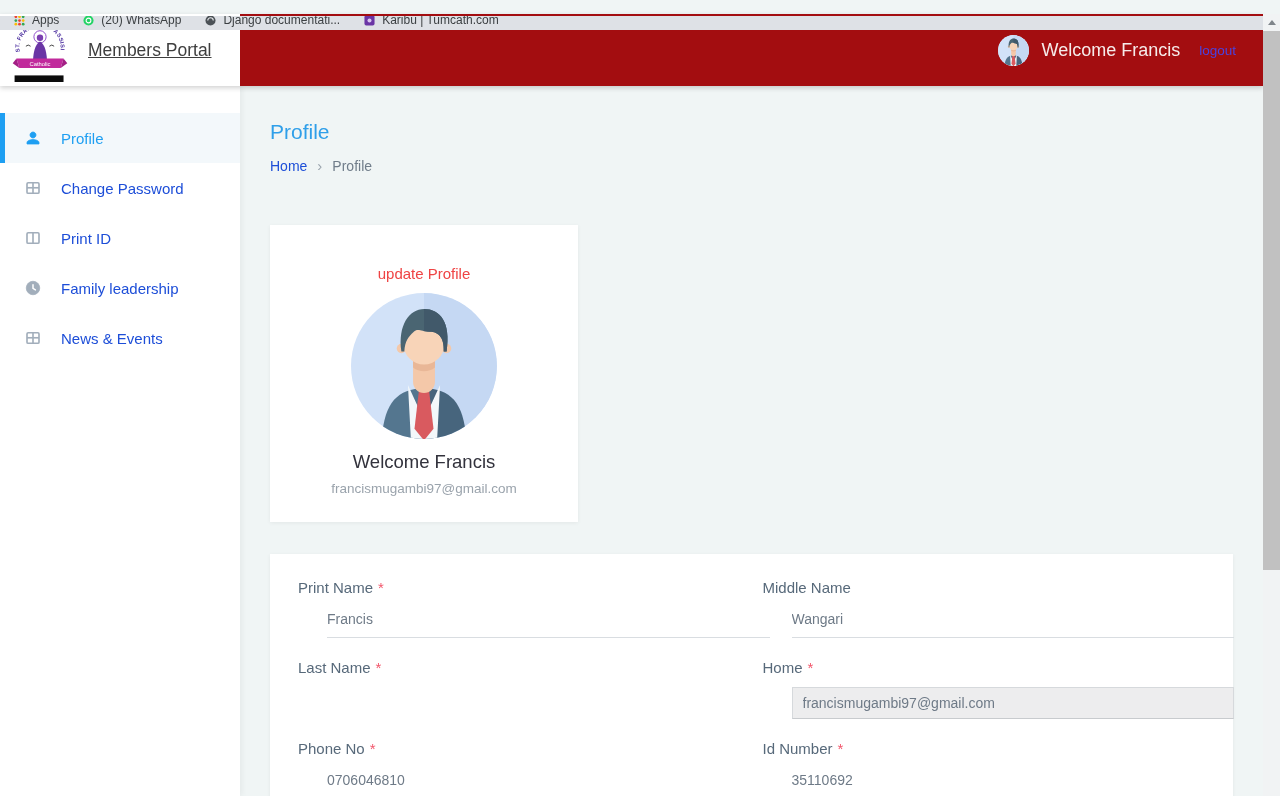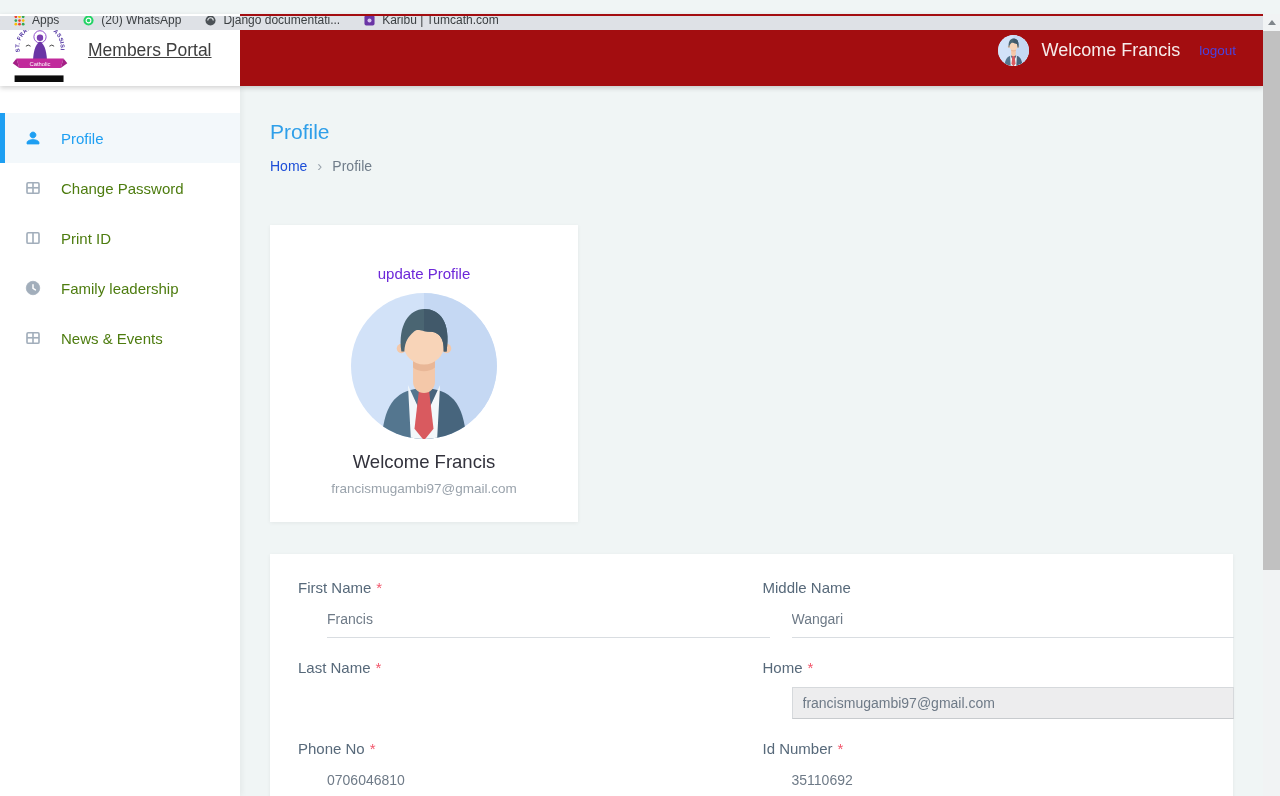--- a/index.html
+++ b/index.html
@@ -17,36 +17,36 @@
   .brand { width:240px; background:#ffffff; display:flex; align-items:center; padding-left:11px; cursor:pointer; }
   .logo-box { width:58px; height:64px; }
   .brand-title { margin-left:19px; font-size:17.5px; color:#3e3e3e;text-decoration:underline; }
   .header-right { margin-left:auto; display:flex; align-items:center; padding-right:27px; }
   .avatar-small { width:31px; height:31px; border-radius:50%; overflow:hidden; background:#d2e2f8; flex:0 0 auto; }
   .welcome-text { margin-left:13px; font-size:18px; color:#f6ebea; }
   .logout-link { margin-left:19px; font-size:13.5px; color:#4a43e0; cursor:pointer; text-decoration:none; }
 
   
   .sidebar { position:absolute; top:86px; left:0; bottom:0; width:240px; background:#ffffff; box-shadow:2px 0 6px rgba(0,0,0,.05); padding-top:27px; z-index:5; }
-  .nav-item { height:50px; display:flex; align-items:center; padding-left:19px; gap:19px; font-size:15px; color:#4d7c0f; cursor:pointer; border-left:5px solid transparent; }
+  .nav-item { height:50px; display:flex; align-items:center; padding-left:19px; gap:19px; font-size:15px; color:#1d4ed8; cursor:pointer; border-left:5px solid transparent; }
   .nav-item svg { width:18px; height:18px; fill:#a2aebb; stroke:#a2aebb; flex:0 0 auto; }
   .nav-item.active { border-left-color:#1e9ff2; background:#f3f8fb; color:#1e9ff2; }
   .nav-item.active svg { fill:#1e9ff2; stroke:#1e9ff2; }
 
   
   .content { position:absolute; left:240px; top:86px; right:17px; bottom:0; background:#f0f5f5; padding:30px 0 0 30px; overflow:hidden; }
   .page-title { margin-top:4px; font-size:21px; font-weight:500; color:#2f9fe9; }
   .breadcrumb { margin-top:13px; display:flex; align-items:center; gap:10px; font-size:14px; }
   .bc-home { color:#1d4ed8; cursor:pointer; text-decoration:none; }
   .bc-sep { color:#9aa4ad; font-size:15px; }
   .bc-current { color:#707d8a; }
 
   
   .profile-card { margin-top:51px; width:308px; background:#ffffff; text-align:center; padding:40px 10px 26px; box-shadow:0 1px 4px rgba(0,0,0,.06); }
-  .update-link { font-size:15px; color:#6d28d9; cursor:pointer; text-decoration:none; display:inline-block; }
+  .update-link { font-size:15px; color:#ef4444; cursor:pointer; text-decoration:none; display:inline-block; }
   .avatar-large { width:146px; height:146px; margin:10px auto 0; display:block; }
   .card-name { margin-top:12px; font-size:18.5px; color:#32323c; }
   .card-email { margin-top:8px; font-size:13.5px; color:#9aa3ac; }
 
   
   .form-card { margin-top:32px; width:963px; background:#ffffff; padding:25px 28px 42px; display:grid; grid-template-columns:1fr 1fr; column-gap:22px; box-shadow:0 1px 4px rgba(0,0,0,.06); }
   .field { margin-bottom:21px; }
   .field-label { font-size:15px; color:#57697a; }
   .req { color:#f2566b; margin-left:5px; }
   .field input { display:block; margin-top:9px; width:100%; border:0; border-bottom:1px solid #d9dde1; background:transparent; font-size:14px; color:#6e7a87; padding:6px 0 10px; outline:none; font-family:Liberation Sans, sans-serif;margin-left:29px; }
@@ -208,21 +208,21 @@
     <a class="update-link">update Profile</a>
     <svg class="avatar-large">
         <use href="#avatar-man"></use>
       </svg>
     <div class="card-name">Welcome Francis</div>
     <div class="card-email">francismugambi97@gmail.com</div>
   </div>
 
   <div class="form-card">
     <div class="field">
-      <div class="field-label"><span>First Name</span><span class="req">*</span></div>
+      <div class="field-label"><span>Print Name</span><span class="req">*</span></div>
       <input type="text" value="Francis" style="">
     </div>
     <div class="field">
       <div class="field-label"><span>Middle Name</span><span class="req"></span></div>
       <input type="text" value="Wangari" style="">
     </div>
     <div class="field">
       <div class="field-label"><span>Last Name</span><span class="req">*</span></div>
     </div>
     <div class="field">

